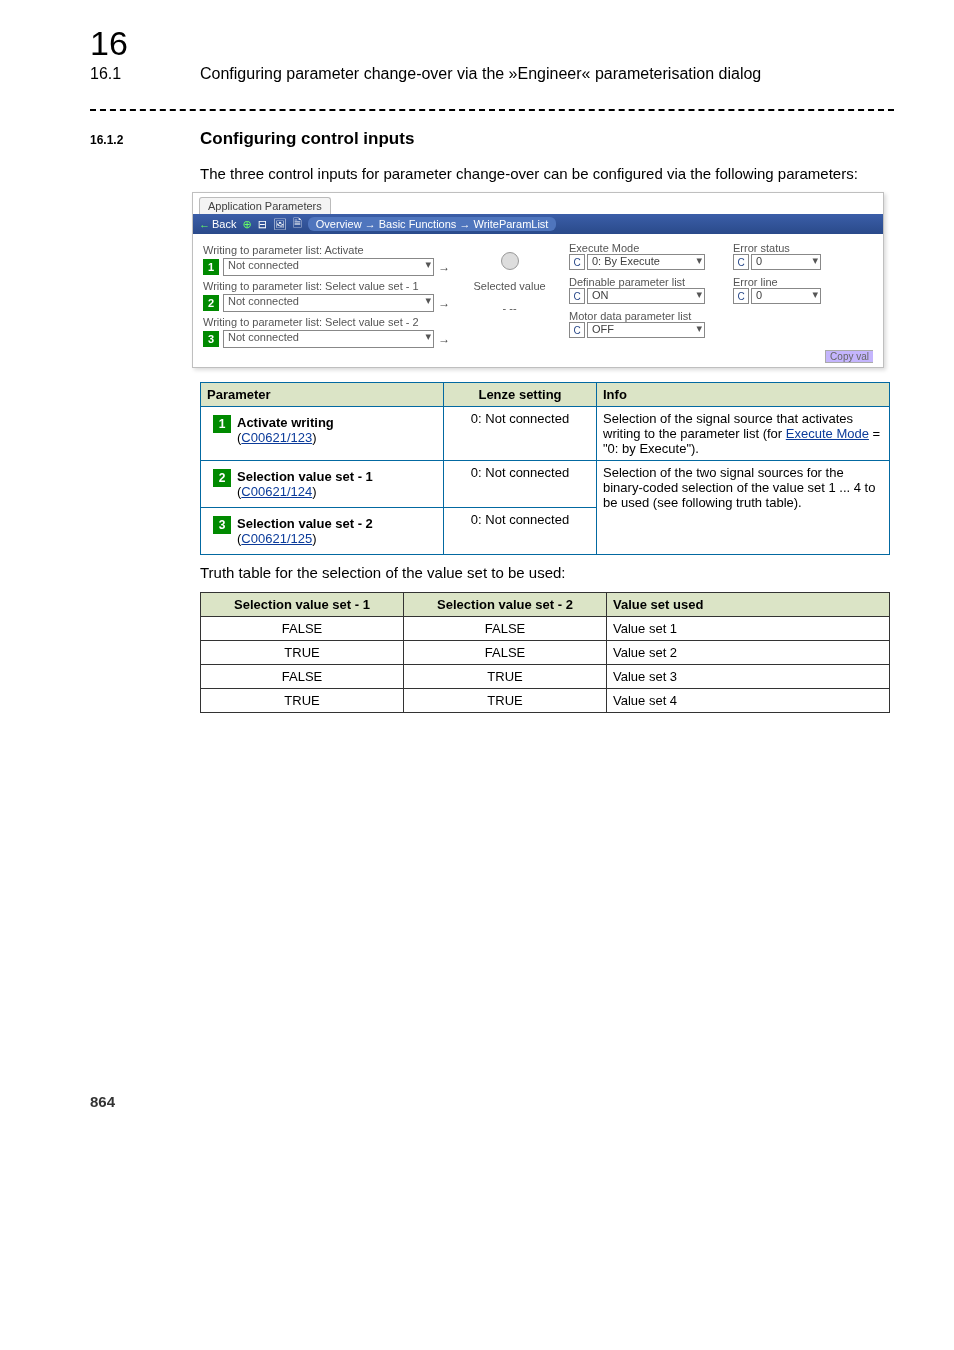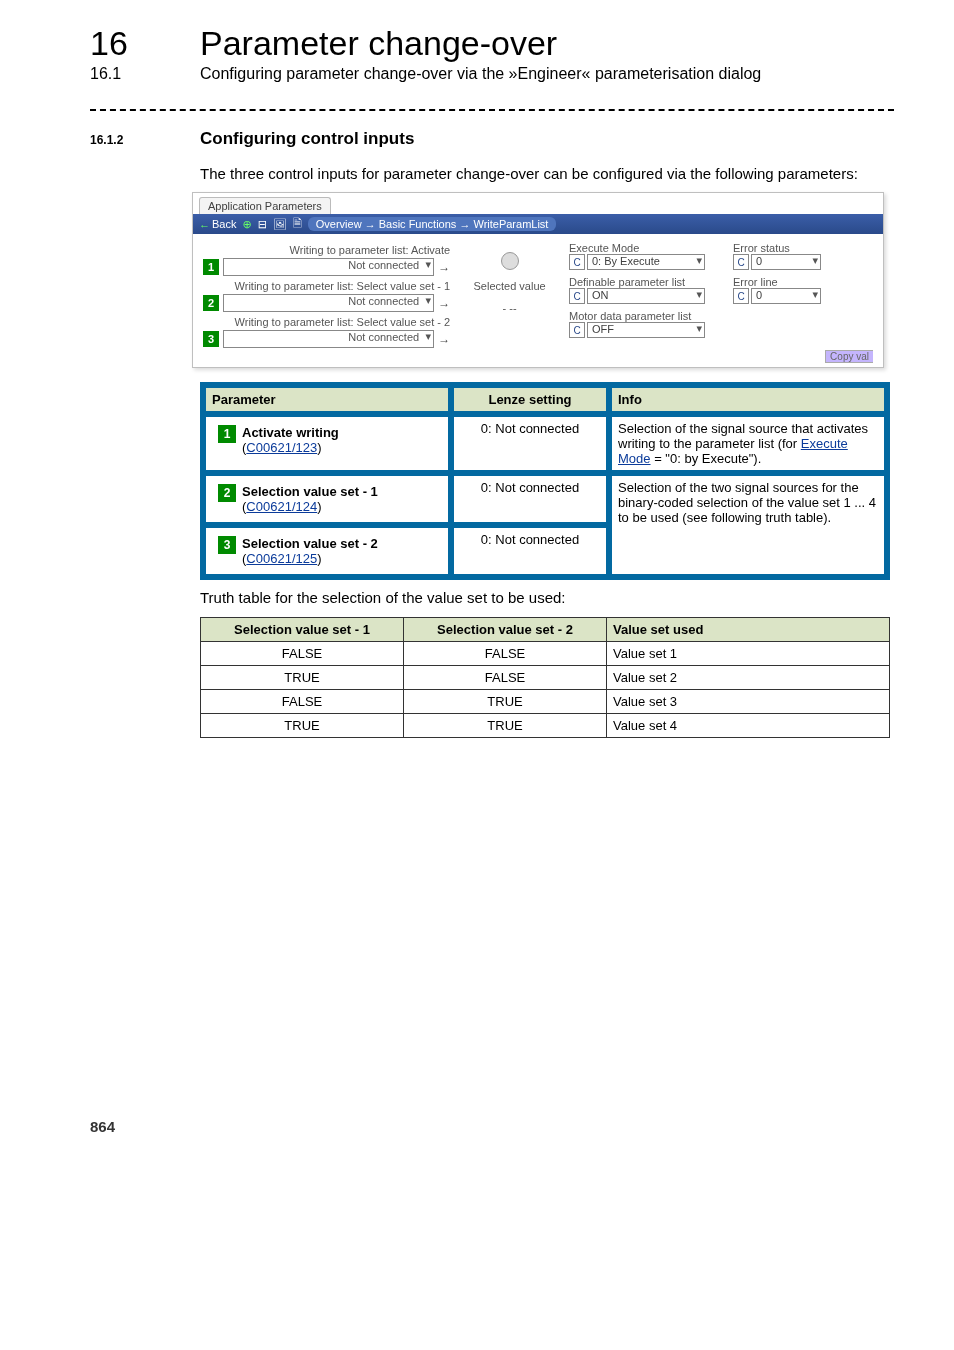--- a/index.html
+++ b/index.html
@@ -116,21 +116,20 @@
     display: flex;
     padding: 8px 10px 2px 10px;
     gap: 10px;
   }
   .leftcol {
     width: 300px;
     display: flex;
     flex-direction: column;
     gap: 2px;
     font-size: 11px;
-    text-align: right;
   }
   .lc-label { color: #555; margin-top: 2px; }
   .lc-input-row {
     display: flex;
     align-items: center;
     gap: 4px;
   }
   .badge {
     width: 16px;
     height: 16px;
@@ -221,21 +220,21 @@
   }
 
   
   table.param {
     margin-left: 110px;
     width: 690px;
     border-collapse: collapse;
     font-size: 13px;
   }
   table.param th, table.param td {
-    border: 6px solid #0369a1;
+    border: 1px solid #0369a1;
     padding: 4px 6px;
     vertical-align: top;
   }
   table.param th {
     background: #dbe4c6;
     font-weight: 700;
     text-align: left;
   }
   table.param th:nth-child(1) { width: 230px; }
   table.param th:nth-child(2) { width: 140px; text-align: center; }
@@ -303,21 +302,20 @@
   }
   .footer .pg { font-weight: 700; font-size: 15px; }
 </style>
 </head>
 <body>
 
 <div class="page">
 
   <div class="chapter-row">
     <div class="chapnum">16</div>
-    <div class="chaptitle">Parameter change-over</div>
   </div>
   <div class="subrow">
     <div class="subnum">16.1</div>
     <div class="subtitle">Configuring parameter change-over via the »Engineer« parameterisation dialog</div>
   </div>
 
   <hr class="ruler">
 
   <div class="sec-row">
     <div class="secnum">16.1.2</div>

